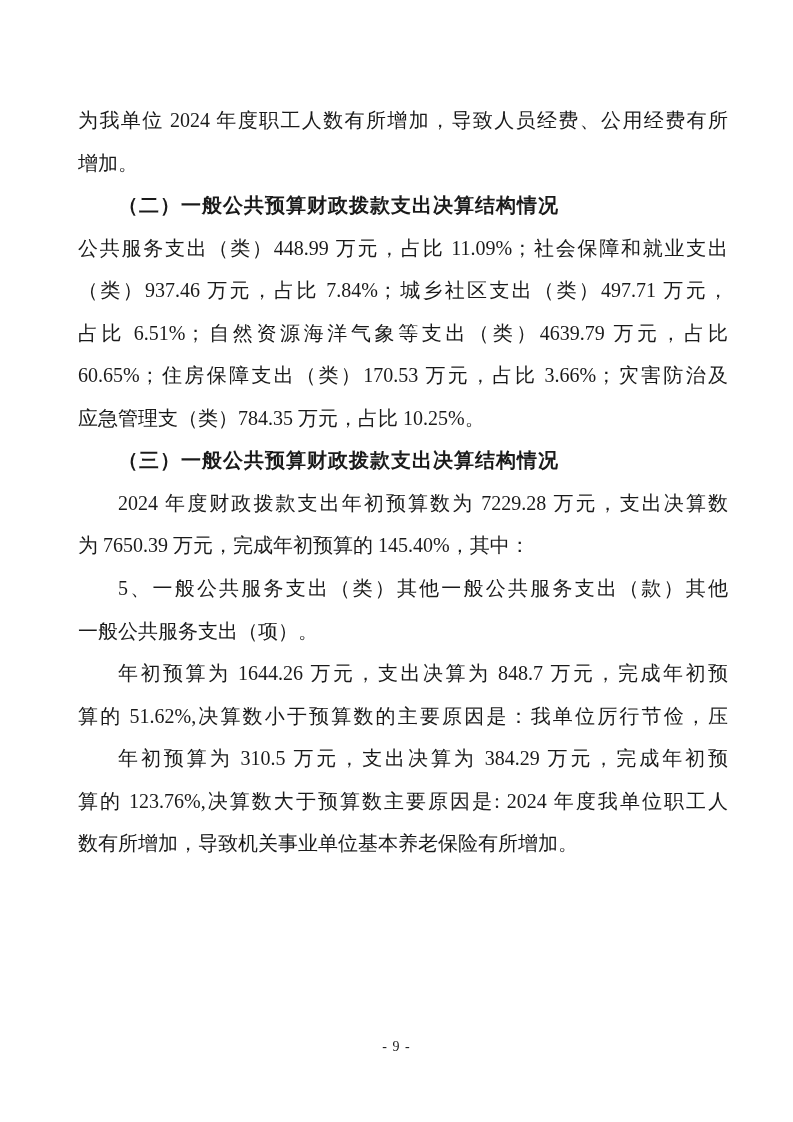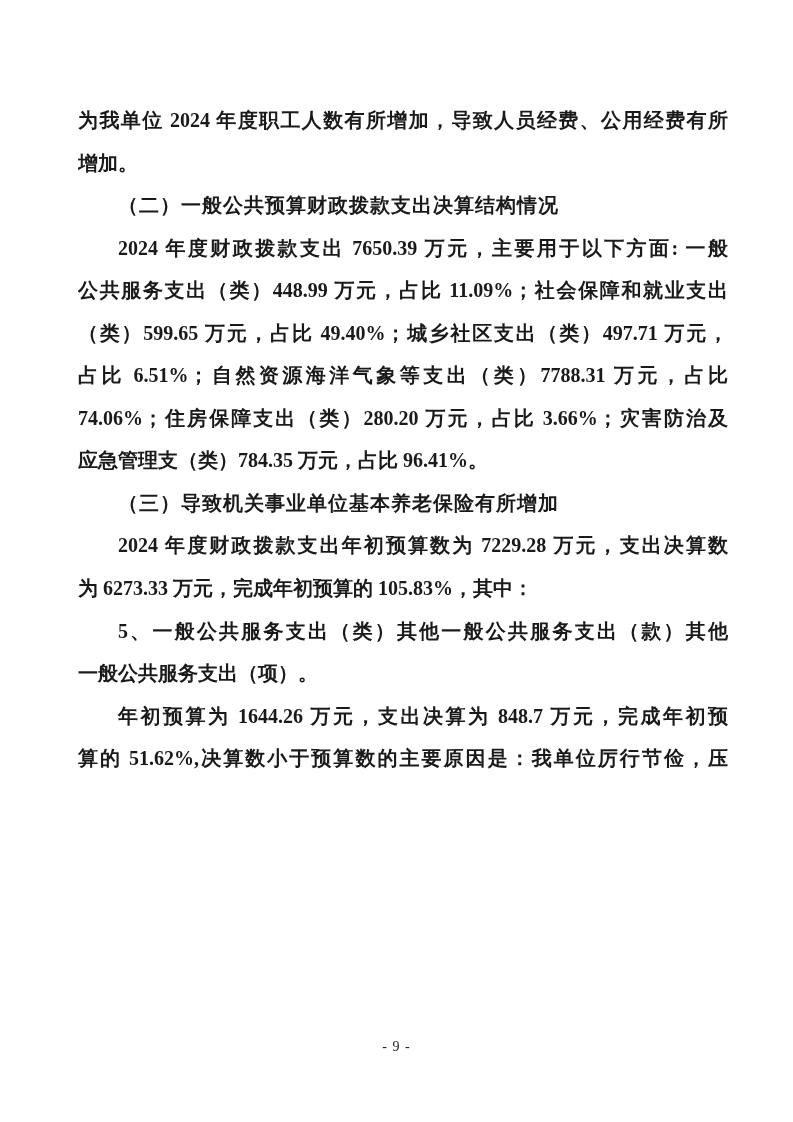--- a/index.html
+++ b/index.html
@@ -22,21 +22,20 @@
     top: 99px;
     width: 650px;
   }
   .para { margin: 0; padding: 0; }
   .ln {
     height: 42.55px;
     line-height: 42.55px;
     font-size: 20px;
     overflow: hidden;
     text-align: left;
-    font-weight: bold;
   }
   
   .j {
     text-align: justify;
     text-align-last: justify;
   }
   
   .ind { text-indent: 40px; }
   
   .hd {
@@ -66,47 +65,51 @@
     <div class="para">
       <div class="ln j">为我单位 2024 年度职工人数有所增加，导致人员经费、公用经费有所</div>
       <div class="ln">增加。</div>
     </div>
 
     <div class="para">
       <div class="ln hd ind">（二）一般公共预算财政拨款支出决算结构情况</div>
     </div>
 
     <div class="para">
-      <div class="ln j ind">2024 年度财政拨款支出 7650.39 万元，主要用于以下方面: 一般</div>
       <div class="ln j">公共服务支出（类）448.99 万元，占比 11.09%；社会保障和就业支出</div>
-      <div class="ln j">（类）599.65 万元，占比 49.40%；城乡社区支出（类）497.71 万元，</div>
-      <div class="ln j">占比 6.51%；自然资源海洋气象等支出（类）7788.31 万元，占比</div>
-      <div class="ln j">74.06%；住房保障支出（类）280.20 万元，占比 3.66%；灾害防治及</div>
-      <div class="ln">应急管理支（类）784.35 万元，占比 96.41%。</div>
+      <div class="ln j">（类）937.46 万元，占比 7.84%；城乡社区支出（类）497.71 万元，</div>
+      <div class="ln j">占比 6.51%；自然资源海洋气象等支出（类）4639.79 万元，占比</div>
+      <div class="ln j">60.65%；住房保障支出（类）170.53 万元，占比 3.66%；灾害防治及</div>
+      <div class="ln">应急管理支（类）784.35 万元，占比 10.25%。</div>
     </div>
 
     <div class="para">
-      <div class="ln hd ind">（三）导致机关事业单位基本养老保险有所增加</div>
+      <div class="ln hd ind">（三）一般公共预算财政拨款支出决算结构情况</div>
     </div>
 
     <div class="para">
       <div class="ln j ind">2024 年度财政拨款支出年初预算数为 7229.28 万元，支出决算数</div>
-      <div class="ln">为 6273.33 万元，完成年初预算的 105.83%，其中：</div>
+      <div class="ln">为 7650.39 万元，完成年初预算的 145.40%，其中：</div>
     </div>
 
     <div class="para">
       <div class="ln j ind">5、一般公共服务支出（类）其他一般公共服务支出（款）其他</div>
       <div class="ln">一般公共服务支出（项）。</div>
     </div>
 
     <div class="para">
       <div class="ln j ind">年初预算为 1644.26 万元，支出决算为 848.7 万元，完成年初预</div>
       <div class="ln j">算的 51.62%,决算数小于预算数的主要原因是：我单位厉行节俭，压</div>
     </div>
 
     <div class="para">
     </div>
 
+    <div class="para">
+      <div class="ln j ind">年初预算为 310.5 万元，支出决算为 384.29 万元，完成年初预</div>
+      <div class="ln j">算的 123.76%,决算数大于预算数主要原因是: 2024 年度我单位职工人</div>
+      <div class="ln">数有所增加，导致机关事业单位基本养老保险有所增加。</div>
+    </div>
 
   </div>
 
   <div class="pagenum">- 9 -</div>
 </div>
 
 </body></html>

